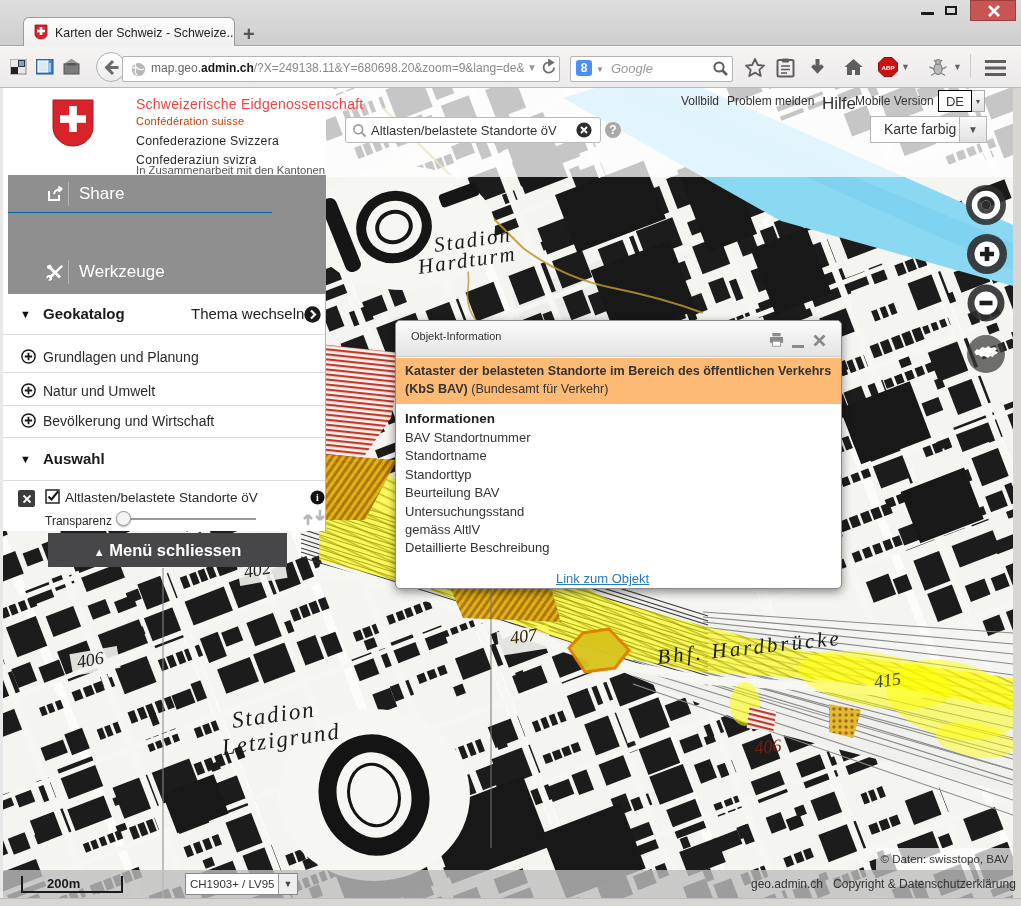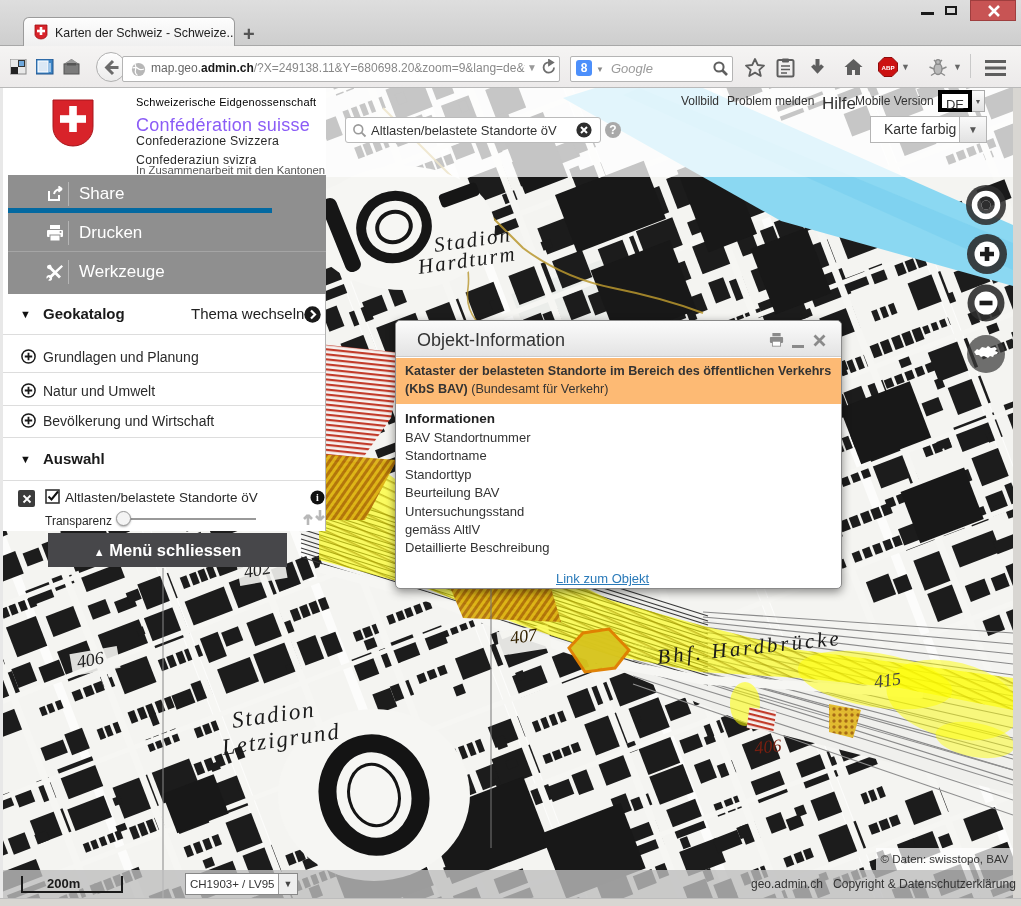--- a/index.html
+++ b/index.html
@@ -1326,65 +1326,55 @@
 <div class="abs" style="left:1013px;top:88px;width:8px;height:810px;background:#d8d6d2"></div>
 <div class="abs" style="left:0;top:898px;width:1021px;height:8px;background:#d8d6d2;border-top:1px solid #bdbdbd"></div>
 <div class="abs" style="left:0;top:88px;width:3px;height:810px;background:#e8e8e8"></div>
 <div class="abs" style="left:326px;top:88px;width:687px;height:89px;background:rgba(255,255,255,0.75)"></div>
 <div class="abs" style="left:3px;top:88px;width:323px;height:89px;background:#fff">
  <svg class="abs" style="left:48px;top:10px" width="44" height="50" viewBox="0 0 44 50">
       <path d="M2 2 H42 V28 A20 19 0 0 1 22 48 A20 19 0 0 1 2 28 Z" fill="#d8232a" stroke="#a8161c" stroke-width="1"></path>
       <rect x="18.2" y="8" width="7.6" height="26" fill="#fff"></rect>
       <rect x="9" y="17.2" width="26" height="7.6" fill="#fff"></rect>
     </svg>
- <span class="abs" style="left:133px;top:8px;font-size:11px;color:#000000;letter-spacing:0.25px;white-space:nowrap">Schweizerische Eidgenossenschaft</span>
- <span class="abs" style="left:133px;top:27px;font-size:18px;color:#8b5cf6;letter-spacing:0.25px;white-space:nowrap">Confédération suisse</span>
+ <span class="abs" style="left:133px;top:8px;font-size:14px;color:#ef4444;letter-spacing:0.25px;white-space:nowrap">Schweizerische Eidgenossenschaft</span>
+ <span class="abs" style="left:133px;top:27px;font-size:11px;color:#c2410c;letter-spacing:0.25px;white-space:nowrap">Confédération suisse</span>
  <span class="abs" style="left:133px;top:46px;font-size:12.3px;color:#2a2a2a;letter-spacing:0.25px;white-space:nowrap">Confederazione Svizzera</span>
  <span class="abs" style="left:133px;top:65px;font-size:12.3px;color:#2a2a2a;letter-spacing:0.25px;white-space:nowrap">Confederaziun svizra</span>
  <span class="abs" style="left:133px;top:76px;font-size:11.3px;color:#555;white-space:nowrap">In Zusammenarbeit mit den Kantonen</span>
 </div>
 <span class="abs" style="left:681px;top:94px;font-size:12px;color:#333">Vollbild</span>
 <span class="abs" style="left:727px;top:94px;font-size:12px;color:#333">Problem melden</span>
 <span class="abs" style="left:822px;top:94px;font-size:17px;color:#333">Hilfe</span>
 <span class="abs" style="left:855px;top:94px;font-size:12px;color:#333">Mobile Version</span>
-<div class="abs" style="left:938px;top:90px;width:34px;height:22px;background:#fff;border:4px solid #000000;font-size:13px;color:#333;text-align:center;line-height:21px">DE</div>
+<div class="abs" style="left:938px;top:90px;width:34px;height:22px;background:#fff;border:1px solid #000000;font-size:13px;color:#333;text-align:center;line-height:21px">DE</div>
 <div class="abs" style="left:972px;top:90px;width:13px;height:22px;background:linear-gradient(#fcfcfc,#e0e0e0);border:1px solid #aaa;border-left:none;text-align:center;font-size:7px;color:#555;line-height:22px">▼</div>
 <div class="abs" style="left:345px;top:117px;width:256px;height:26px;background:#fff;border:1px solid #bbb;border-radius:3px"></div>
 <svg class="abs" style="left:352px;top:123px" width="15" height="15" viewBox="0 0 15 15">
     <circle cx="6.3" cy="6.3" r="4.4" stroke="#9a9a9a" stroke-width="1.6" fill="none"></circle>
     <path d="M9.6 9.6 L13.5 13.5" stroke="#9a9a9a" stroke-width="1.8"></path>
   </svg>
 <span class="abs" style="left:371px;top:123px;font-size:13px;color:#333">Altlasten/belastete Standorte öV</span>
 <svg class="abs" style="left:576px;top:122px" width="16" height="16" viewBox="0 0 16 16">
     <circle cx="8" cy="8" r="7.6" fill="#2e2e2e"></circle>
     <path d="M5 5 L11 11 M11 5 L5 11" stroke="#fff" stroke-width="2"></path>
   </svg>
 <div class="abs" style="left:605px;top:122px;width:16px;height:16px;border-radius:50%;background:#a9a9a9;color:#fff;font-size:12px;font-weight:bold;text-align:center;line-height:16px">?</div>
 <div class="abs" style="left:870px;top:116px;width:117px;height:27px;background:#fff;border:1px solid #b5b5b5"></div>
 <div class="abs" style="left:884px;top:121px;font-size:14px;color:#333">Karte farbig</div>
 <div class="abs" style="left:959px;top:117px;width:27px;height:25px;background:linear-gradient(#fafafa,#e2e2e2);border-left:1px solid #b5b5b5;text-align:center;font-size:10px;color:#555;line-height:25px">▼</div>
 <div class="abs" style="left:3px;top:175px;width:5px;height:356px;background:#fff"></div>
 <div class="abs" style="left:8px;top:175px;width:318px;height:119px;background:#8f8f8f">
- <div class="abs" style="left:0;top:0;width:264px;height:38px;border-bottom:5px solid #0369a1">
+ <div class="abs" style="left:0;top:0;width:264px;height:38px;border-bottom:1px solid #0369a1">
    <svg class="abs" style="left:39px;top:11px" width="17" height="16" viewBox="0 0 17 16">
         <path d="M2 5 V14 H12 V9" stroke="#fff" stroke-width="2" fill="none"></path>
         <path d="M7 8 Q8 3 15 3 M15 3 L11.4 0.4 M15 3 L11.4 5.8" stroke="#fff" stroke-width="2" fill="none"></path>
       </svg>
    <div class="abs" style="left:60px;top:7px;width:1px;height:24px;background:#b5b5b5"></div>
    <span class="abs" style="left:71px;top:9px;color:#fff;font-size:17px">Share</span>
- </div>
- <div class="abs" style="left:0;top:39px;width:318px;height:38px;border-bottom:1px solid #a5a5a5">
-   <svg class="abs" style="left:38px;top:50px;margin-top:-39px" width="18" height="17" viewBox="0 0 18 17">
-        <rect x="4" y="0" width="10" height="4" fill="#fff"></rect>
-        <rect x="1" y="5" width="16" height="7" rx="1" fill="#fff"></rect>
-        <rect x="4" y="10" width="10" height="6" fill="#fff" stroke="#8f8f8f"></rect>
-        <circle cx="14.5" cy="7" r="1" fill="#8f8f8f"></circle>
-      </svg>
-   <div class="abs" style="left:60px;top:46px;margin-top:-39px;width:1px;height:24px;background:#b5b5b5"></div>
-   <span class="abs" style="left:71px;top:48px;margin-top:-39px;color:#fff;font-size:17px">Drucken</span>
  </div>
  <div class="abs" style="left:0;top:78px;width:318px;height:41px">
    <svg class="abs" style="left:38px;top:89px;margin-top:-78px" width="18" height="17" viewBox="0 0 18 17">
         <path d="M3 1 C1 1 0.5 3 1.5 4.5 L4 5.5 L13 14.5 L15 12.5 L6 3.5 L5 1.2 C4.4 0.8 3.6 0.8 3 1 Z" fill="#fff"></path>
         <path d="M15.5 1 L17 2.5 L6 13.5 Q6.5 15.5 5 16.5 Q3.5 17.2 2.2 16.2 L4 14.5 L2.5 13 L0.8 14.8 Q0 13.2 1 12 Q2.2 10.8 4.2 11.2 Z" fill="#fff"></path>
       </svg>
    <div class="abs" style="left:60px;top:85px;margin-top:-78px;width:1px;height:24px;background:#b5b5b5"></div>
    <span class="abs" style="left:71px;top:87px;margin-top:-78px;color:#fff;font-size:17px">Werkzeuge</span>
  </div>
 </div>
@@ -1450,21 +1440,21 @@
  <circle cx="23" cy="70" r="12.5" fill="#fff"></circle>
  <path d="M23 63 V77 M16 70 H30" stroke="#1c1c1c" stroke-width="4.6"></path>
  <circle cx="22" cy="119" r="18.5" fill="#2e2e2e" opacity="0.9"></circle>
  <circle cx="22" cy="119" r="11.5" fill="#fff"></circle>
  <path d="M15.5 119 H28.5" stroke="#1c1c1c" stroke-width="4.6"></path>
  <circle cx="22" cy="170" r="19" fill="#3a3a3a" opacity="0.72"></circle>
  <path d="M10 168 l3 -3 l2 1 l3 -3 l4 1 l2 -2 l3 2 l4 -1 l2 2 l-2 2 l3 1 l-1 2 l-3 1 l-1 2 l-3 -1 l-2 2 l-4 -2 l-3 1 l-2 -2 l-3 0 l-1 -2 z" fill="#fff"></path>
 </svg>
 <div class="abs" style="left:395px;top:320px;width:447px;height:269px;background:#fff;border:1px solid #8a8a8a;border-radius:5px;box-shadow:0 3px 10px rgba(0,0,0,0.45)">
  <div class="abs" style="left:0;top:0;width:445px;height:36px;background:linear-gradient(#fbfbfb,#e3e3e3);border-bottom:1px solid #ccc;border-radius:5px 5px 0 0"></div>
- <span class="abs" style="left:21px;top:9px;font-size:18px;color:#333">Objekt-Information</span>
+ <span class="abs" style="left:15px;top:9px;font-size:11px;color:#333">Objekt-Information</span>
  <svg class="abs" style="left:373px;top:12px" width="15" height="14" viewBox="0 0 18 17">
       <rect x="4" y="0" width="10" height="4" fill="#8a8a8a"></rect>
       <rect x="1" y="5" width="16" height="7" rx="1" fill="#8a8a8a"></rect>
       <rect x="4" y="10" width="10" height="6" fill="#fff" stroke="#8a8a8a"></rect>
     </svg>
  <div class="abs" style="left:396px;top:24px;width:12px;height:3px;background:#8a8a8a"></div>
  <svg class="abs" style="left:417px;top:13px" width="13" height="13" viewBox="0 0 13 13">
       <path d="M1.5 1.5 L11.5 11.5 M11.5 1.5 L1.5 11.5" stroke="#8a8a8a" stroke-width="2.8"></path>
     </svg>
  <div class="abs" style="left:0;top:37px;width:445px;height:46px;background:#fdba74">

